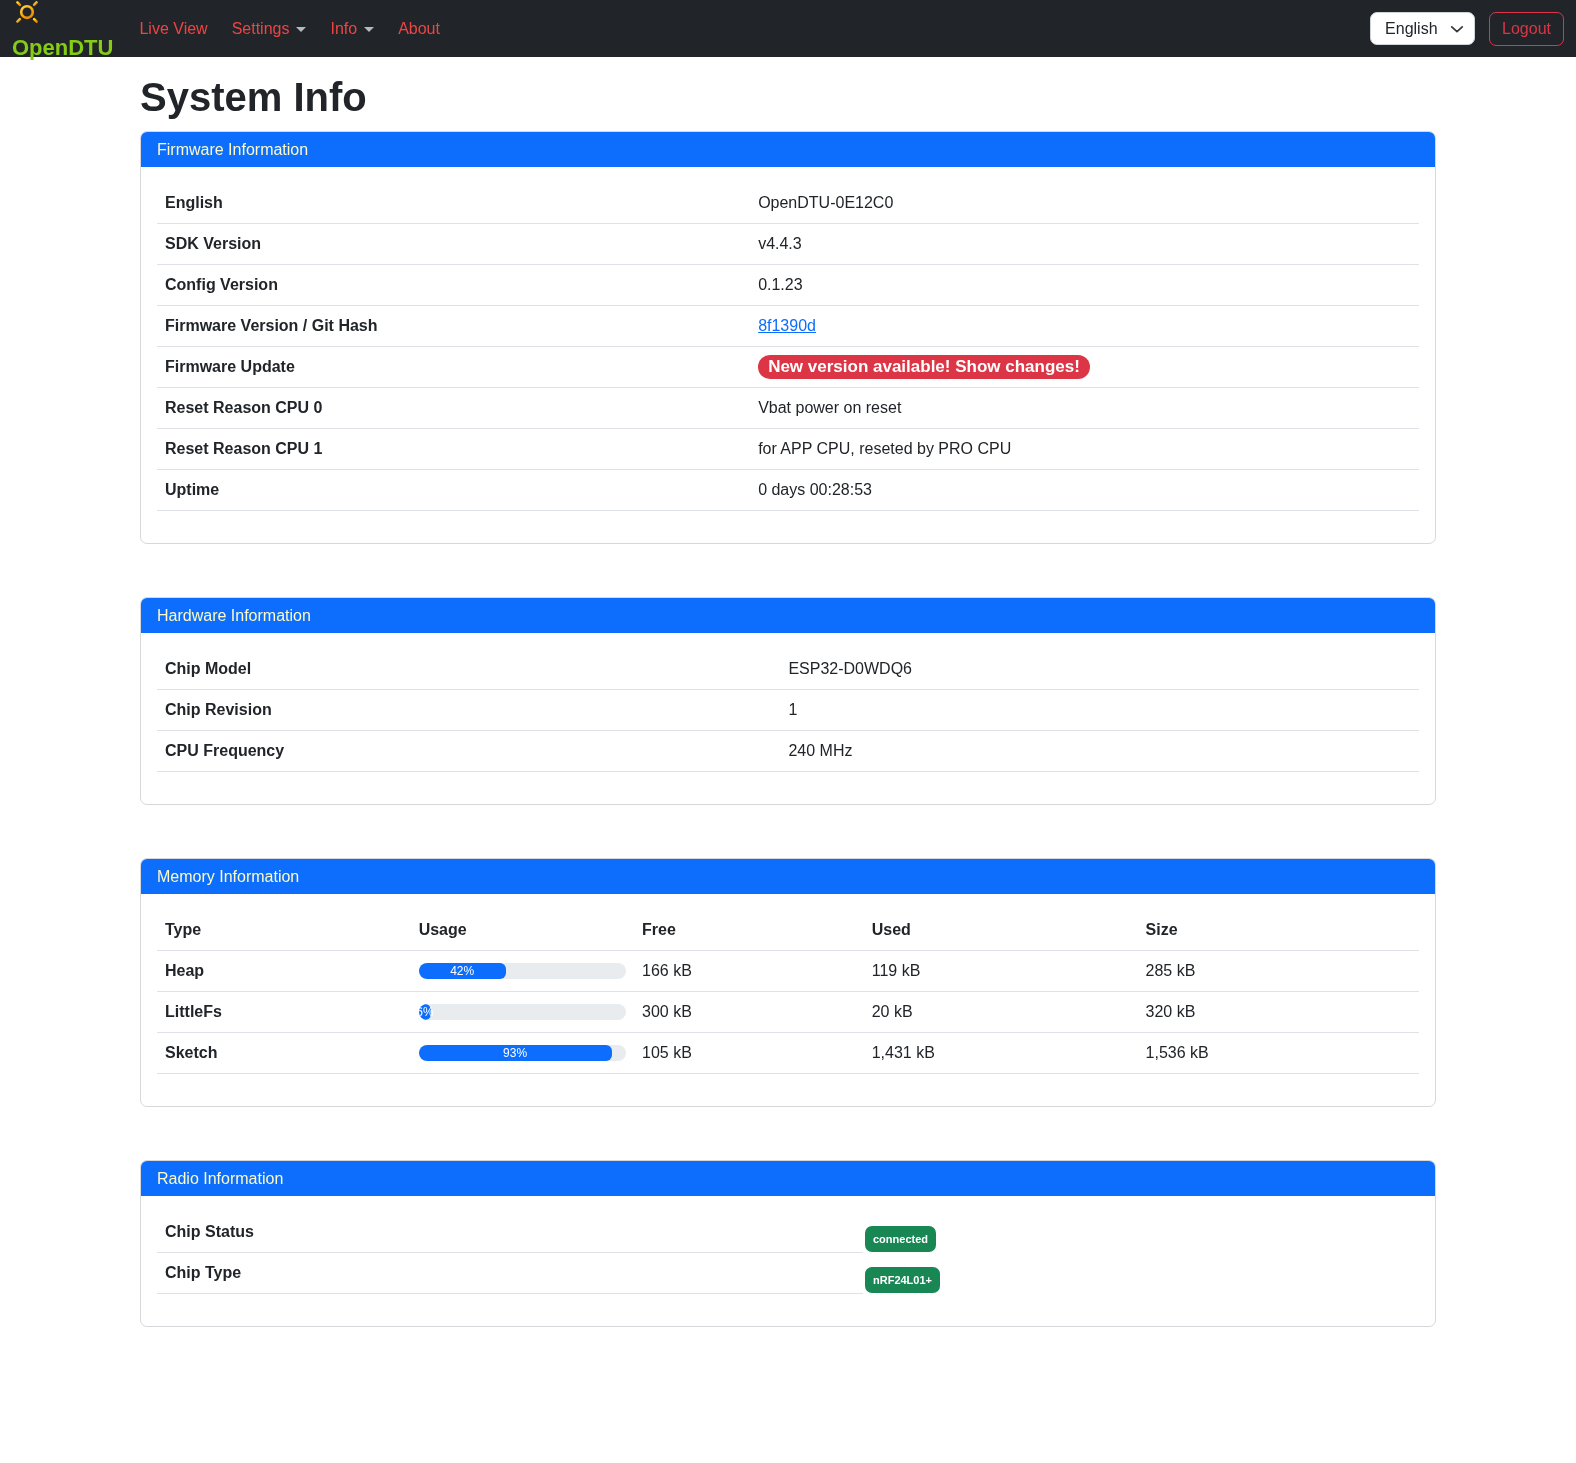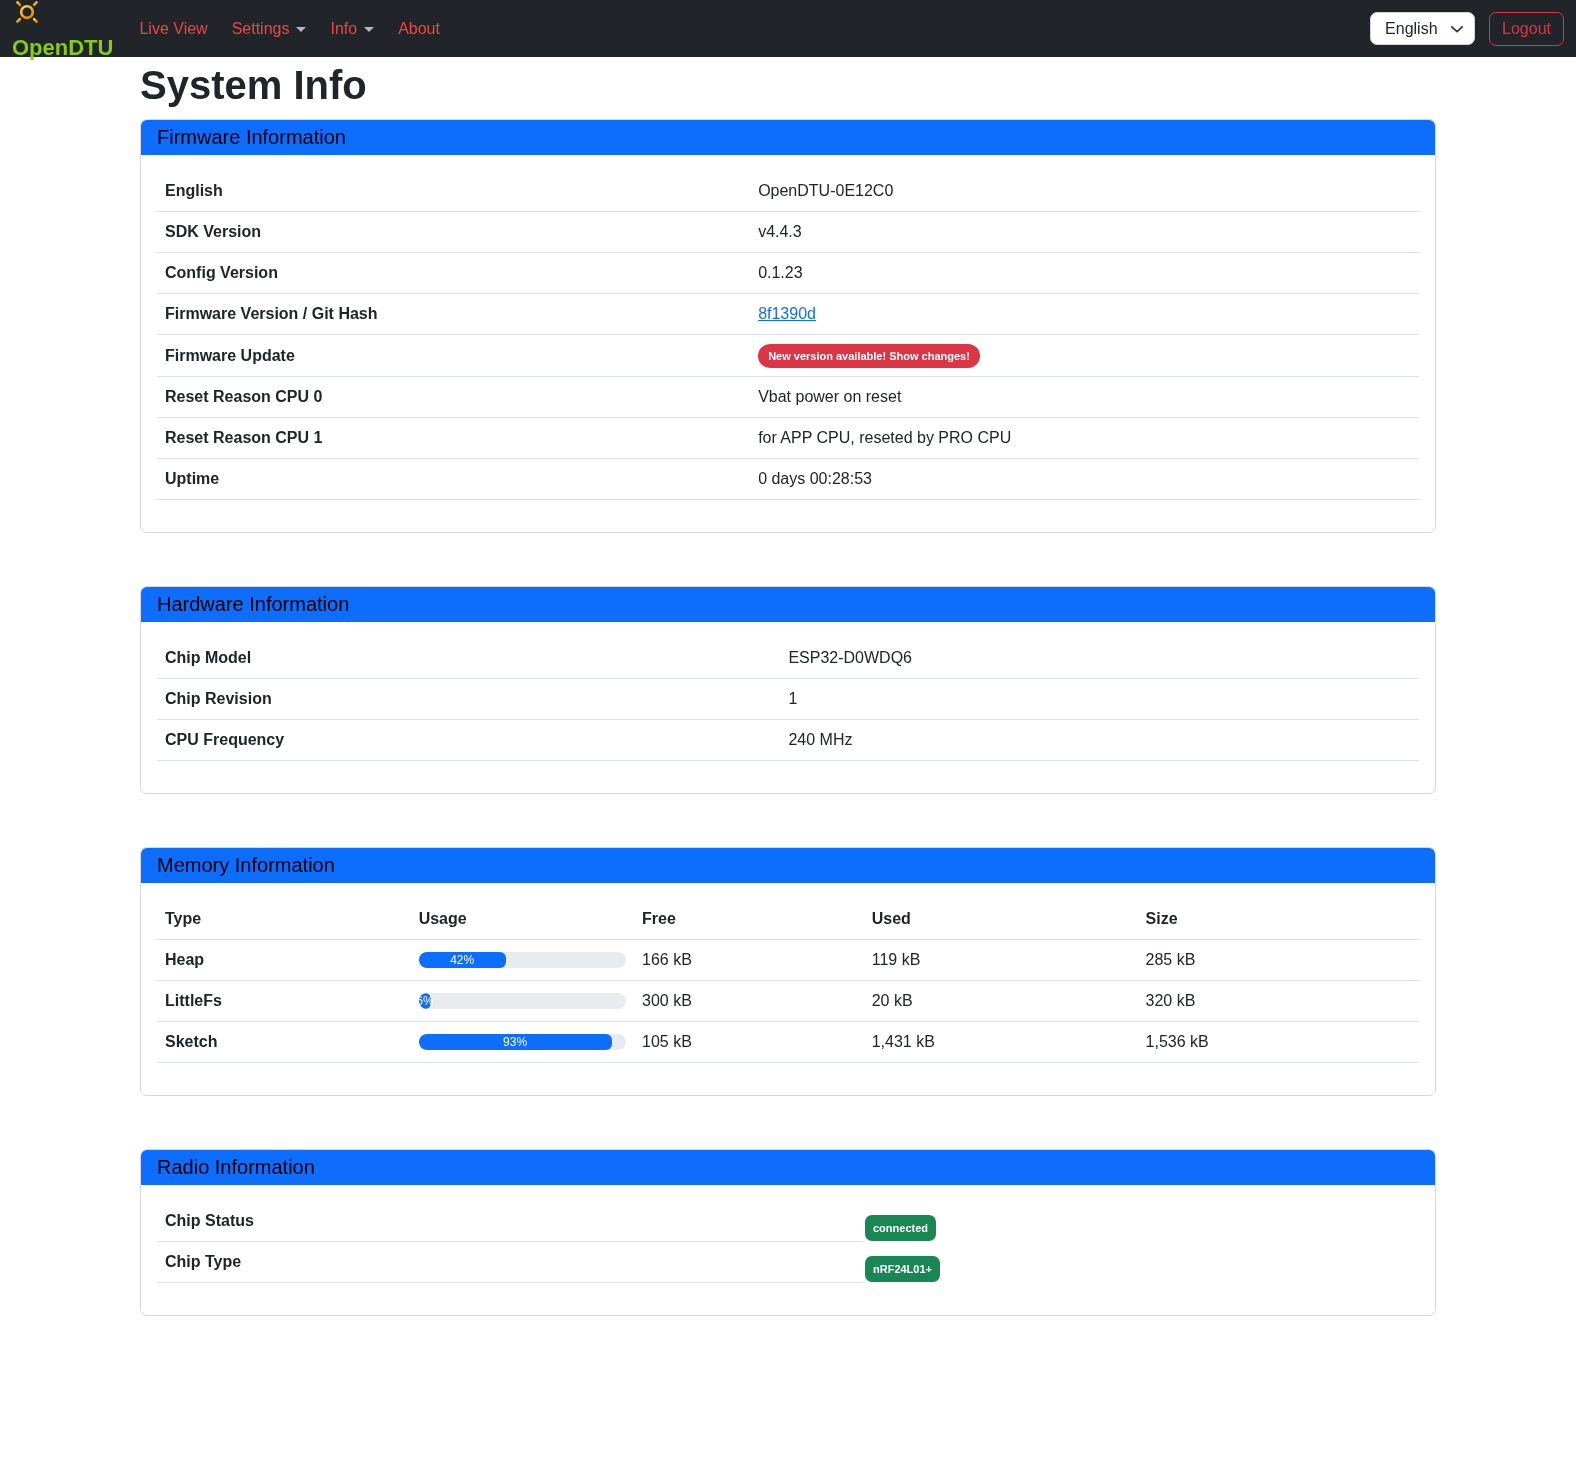--- a/index.html
+++ b/index.html
@@ -43,47 +43,47 @@
     pointer-events:none; display:flex;
   }
   .logout-btn {
     font-family:inherit; font-size:16px;
     background:transparent; color:#dc3545;
     border:1px solid #dc3545; border-radius:7px;
     padding:7px 12px; cursor:pointer;
   }
 
   
-  .container { width:1296px; margin:0 auto; padding-top:4px; }
+  .container { width:1296px; margin:0 auto; padding-top:16px; }
   .page-title { font-size:40px; line-height:1.2; font-weight:600; margin:0 0 10px 0; }
 
   .card {
     border:1px solid #d6d8db; border-radius:7px;
     margin-bottom:53px; overflow:hidden; background:#fff;
   }
   .card-header {
-    background:#0d6efd; color:#000000;
-    padding:7px 16px; font-size:20px; line-height:21px;
+    background:#0d6efd; color:#fef9c3;
+    padding:7px 16px; font-size:16px; line-height:21px;
   }
   .card-body { padding:16px; }
 
   table.info { width:100%; border-collapse:collapse; margin-bottom:16px; }
   table.info th, table.info td {
     text-align:left; padding:8px; line-height:24px;
     border-bottom:1px solid #dee2e6; font-size:16px; vertical-align:middle;
   }
   table.info th { font-weight:700; }
   .fw-table th.label-cell { width:47%; }
   .hw-table th.label-cell { width:49.4%; }
 
   a.hash-link { color:#0d6efd; text-decoration:underline; cursor:pointer; }
 
   .badge-danger {
     display:inline-block; background:#dc3545; color:#fff;
-    font-weight:700; font-size:11px; line-height:14px;
+    font-weight:700; font-size:17px; line-height:14px;
     padding:5px 10px; border-radius:12px; cursor:pointer;
   }
   .badge-success {
     display:inline-block; background:#198754; color:#fff;
     font-weight:700; font-size:11px; line-height:14px;
     padding:6px 8px; border-radius:7px;margin-top:12px;
   }
 
   
   .mem-col-type  { width:20.1%; }

